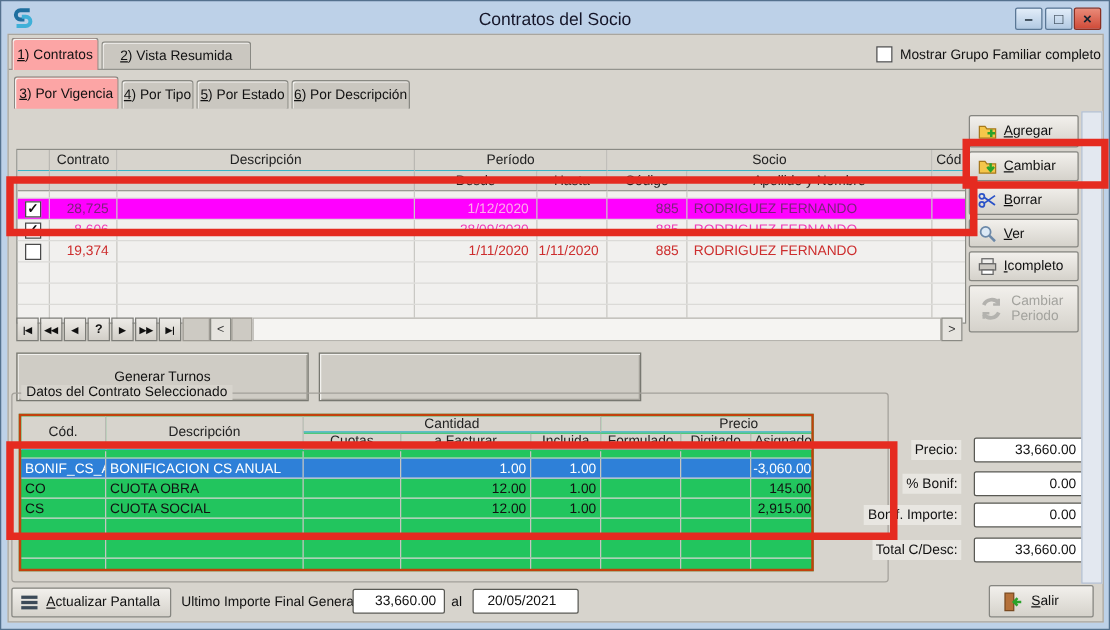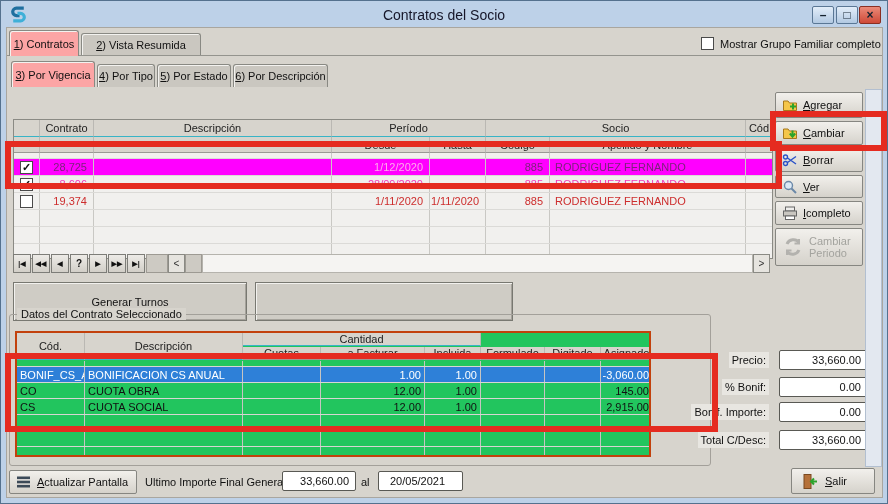--- a/index.html
+++ b/index.html
@@ -268,20 +268,21 @@
   <div class="gbtn gb1">Generar Turnos</div>
   <div class="gbtn gb2"></div>
 
   <div class="fset"></div>
   <div class="fset-lb">Datos del Contrato Seleccionado</div>
 
   <div class="dgrid">
     <div class="hcell teal" style="left:0;top:0;width:68px;height:27px">Cód.</div>
     <div class="hcell teal" style="left:68px;top:0;width:158px;height:27px">Descripción</div>
     <div class="hcell teal" style="left:226px;top:0;width:238px;height:13px">Cantidad</div>
+    <div class="hcell teal" style="left:464px;top:0;width:220px;height:13px;border-right:none">Precio</div>
     <div class="hcell grayb" style="left:226px;top:14px;width:78px;height:13px">Cuotas</div>
     <div class="hcell grayb" style="left:304px;top:14px;width:104px;height:13px">a Facturar</div>
     <div class="hcell grayb" style="left:408px;top:14px;width:56px;height:13px">Incluida</div>
     <div class="hcell grayb" style="left:464px;top:14px;width:64px;height:13px">Formulado</div>
     <div class="hcell grayb" style="left:528px;top:14px;width:56px;height:13px">Digitado</div>
     <div class="hcell grayb" style="left:584px;top:14px;width:52px;height:13px">Asignado</div>
     <div class="hcell grayb" style="left:636px;top:14px;width:48px;height:13px;border-right:none">C/Iva</div>
 
     <div class="drows">
       <div class="dspacer">

